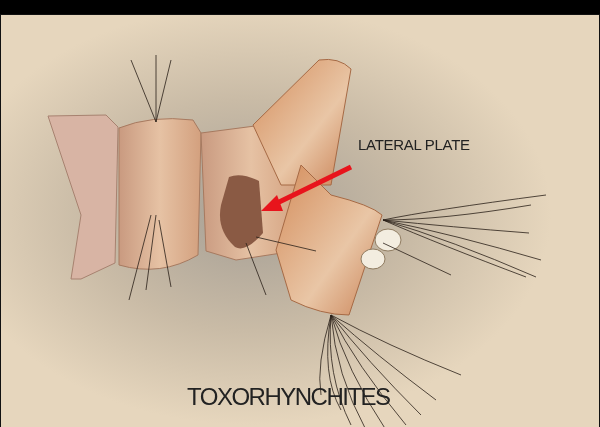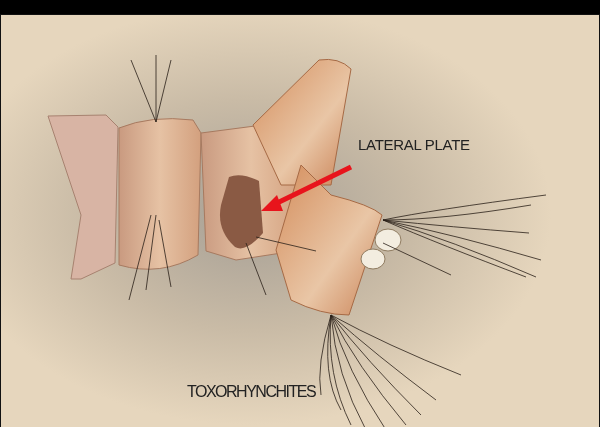--- a/index.html
+++ b/index.html
@@ -2,21 +2,21 @@
 <html><head>
 <meta charset="utf-8">
 <style>
   html,body{margin:0;padding:0;}
   body{width:600px;height:427px;overflow:hidden;background:#000;}
   .frame{position:absolute;left:0;top:14px;width:600px;height:427px;box-sizing:border-box;border:1px solid #111;
     background:radial-gradient(ellipse 300px 210px at 250px 200px,#a69f95 0%,#c9bba6 55%,#e6d6bd 100%);}
   svg{position:absolute;left:0;top:0;}
   .label{position:absolute;font-family:"Liberation Sans",sans-serif;color:#222;}
   #lateral{left:357px;top:121px;font-size:15px;letter-spacing:-0.3px;}
-  #title{left:186px;top:368px;font-size:16px;letter-spacing:-1.5px;}
+  #title{left:186px;top:368px;font-size:24px;letter-spacing:-1.5px;}
 </style>
 </head>
 <body>
 
 <div class="frame">
 <svg width="600" height="427" viewBox="0 0 600 427">
   <defs>
     <linearGradient id="seg" x1="0" y1="0" x2="1" y2="0">
       <stop offset="0" stop-color="#c99a80"></stop>
           <stop offset="0.5" stop-color="#e6c2a4"></stop>

